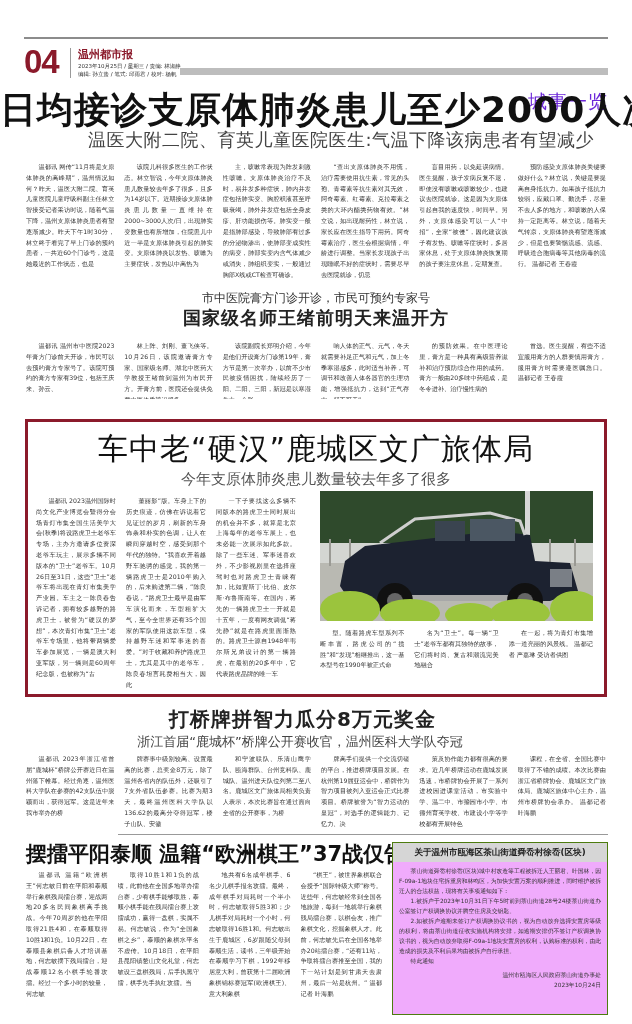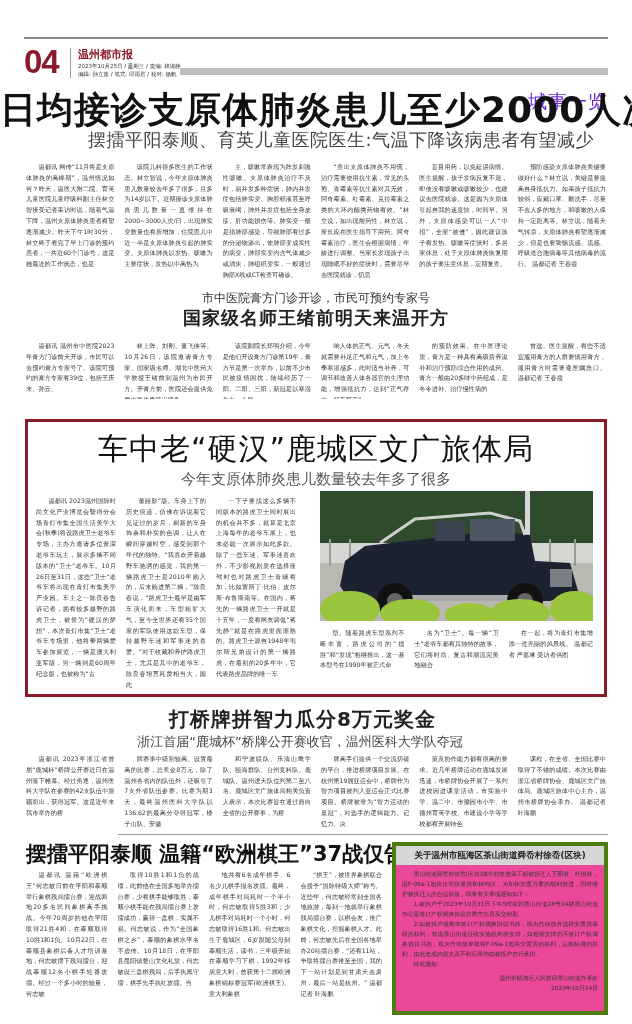--- a/index.html
+++ b/index.html
@@ -37,40 +37,40 @@
   .a3-cols2 { left: 320px; top: 628px; width: 273px; height: 60px; }
 
   .a4-title { left: 0; width: 605px; text-align: center; top: 706px; font-size: 20px; font-weight: bold; color: #222; letter-spacing: 1px; }
   .a4-sub { left: 0; width: 600px; text-align: center; top: 733px; font-size: 13px; color: #444; }
   .a4 { left: 26px; top: 754px; width: 580px; height: 74px; }
   .rule-mid { left: 118px; top: 834px; width: 490px; height: 1px; background: #999; }
 
   .a5-title { left: 26px; top: 840px; font-size: 21px; font-weight: bold; color: #111; white-space: nowrap; }
   .a5 { left: 26px; top: 870px; width: 356px; height: 140px; }
 
-  .notice { left: 392px; top: 842px; width: 216px; height: 173px; border: 4px solid #4d7c0f; background: #ec4899; }
+  .notice { left: 392px; top: 842px; width: 216px; height: 173px; border: 1px solid #4d7c0f; background: #f0abfc; }
   .notice-head { background: #d6d6d6; text-align: center; font-size: 8.6px; font-weight: bold; color: #222; line-height: 12.5px; padding: 3px 2px; }
   .notice-body { font-size: 5.8px; line-height: 10px; color: #333; padding: 4px 6px; text-align: justify; }
   .notice-body p { text-indent: 2em; }
   .notice-sign { text-align: right; font-size: 5.8px; line-height: 10px; padding: 0 6px; color: #333; }
 </style>
 </head>
 <body>
 
 <div class="abs rule-top"></div>
 <div class="abs page-num">04</div>
 <div class="abs masthead-sep"></div>
 <div class="abs paper-name">温州都市报</div>
 <div class="abs meta1">2023年10月25日 / 星期三 / 责编: 林淑静</div>
 <div class="abs meta2">编辑: 孙立蛰 / 笔式: 邱雨君 / 校对: 杨帆</div>
 <div class="abs gray-bar"></div>
 <div class="abs section">城事一览</div>
 
 <div class="abs h1">日均接诊支原体肺炎患儿至少2000人次</div>
-<div class="abs h1-sub">摆擂平阳泰顺、育英儿童医院医生:气温下降该病患者有望减少</div>
+<div class="abs h1-sub">温医大附二院、育英儿童医院医生:气温下降该病患者有望减少</div>
 <div class="abs a1 cols">
   <div class="col">
       <p>温都讯 网传“11月将是支原体肺炎的高峰期”，温州情况如何？昨天，温医大附二院、育英儿童医院儿童呼吸科副主任林立智接受记者采访时说，随着气温下降，温州支原体肺炎患者有望逐渐减少。昨天下午1时30分，林立终于看完了早上门诊的预约患者，一共近60个门诊号，这是她最近的工作状态，也是</p>
     </div>
   <div class="col">
       <p>该院儿科很多医生的工作状态。林立智说，今年支原体肺炎患儿数量较去年多了很多，且多为14岁以下。近期接诊支原体肺炎患儿数量一直维持在2000~3000人次/日，出现肺实变数量也有所增加，住院患儿中近一半是支原体肺炎引起的肺实变。支原体肺炎以发热、咳嗽为主要症状，发热以中高热为</p>
     </div>
   <div class="col">
       <p>主，咳嗽常表现为阵发刺激性咳嗽。支原体肺炎治疗不及时，易并发多种症状，肺内并发症包括肺实变、胸腔积液甚至呼吸衰竭，肺外并发症包括全身皮疹、肝功能损伤等。肺实变一般是指肺部感染，导致肺部有过多的分泌物渗出，使肺部变成实性的病变，肺部实变内含气体减少或消失，肺组织变实，一般通过胸部X线或CT检查可确诊。</p>
     </div>

